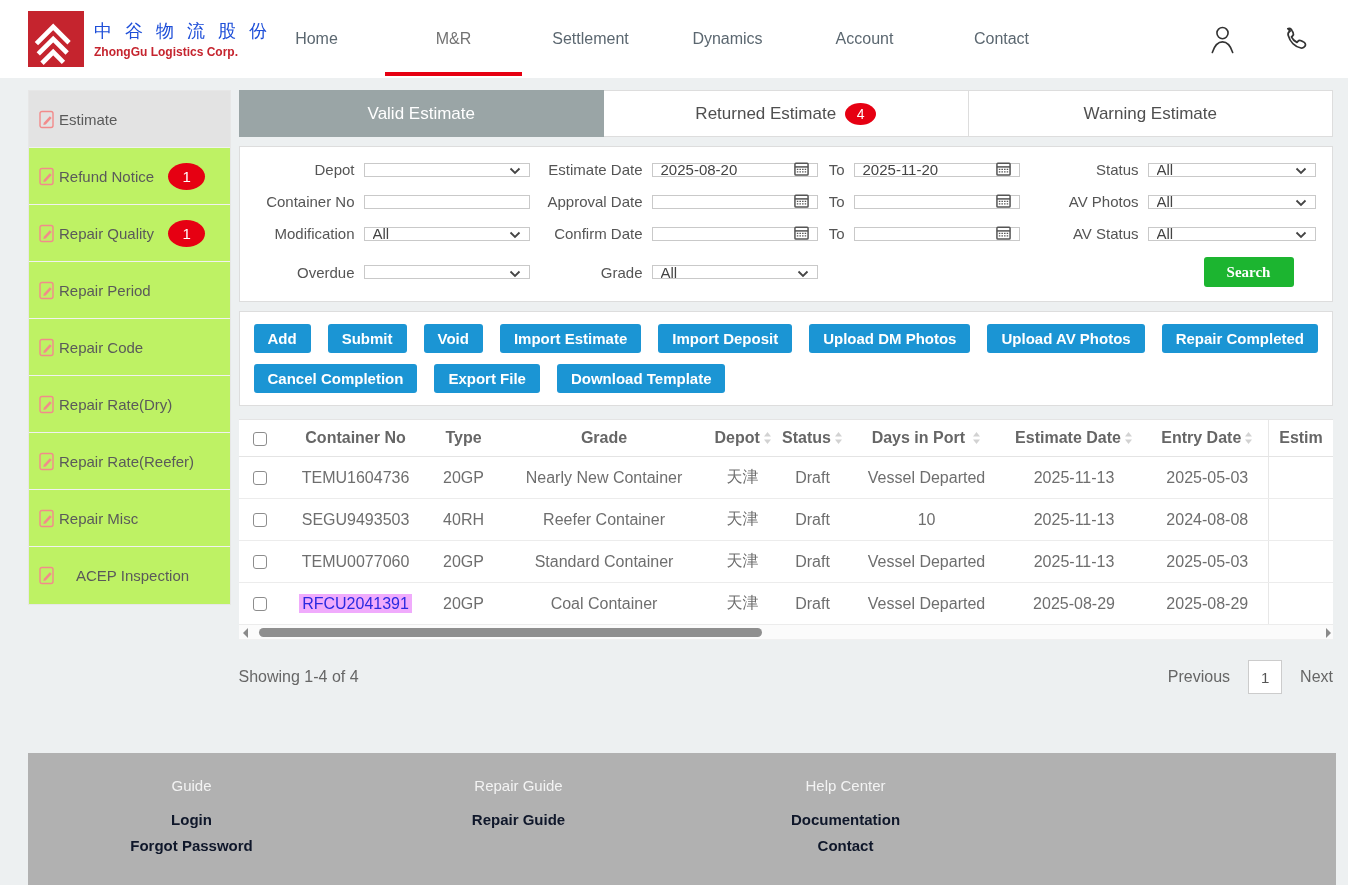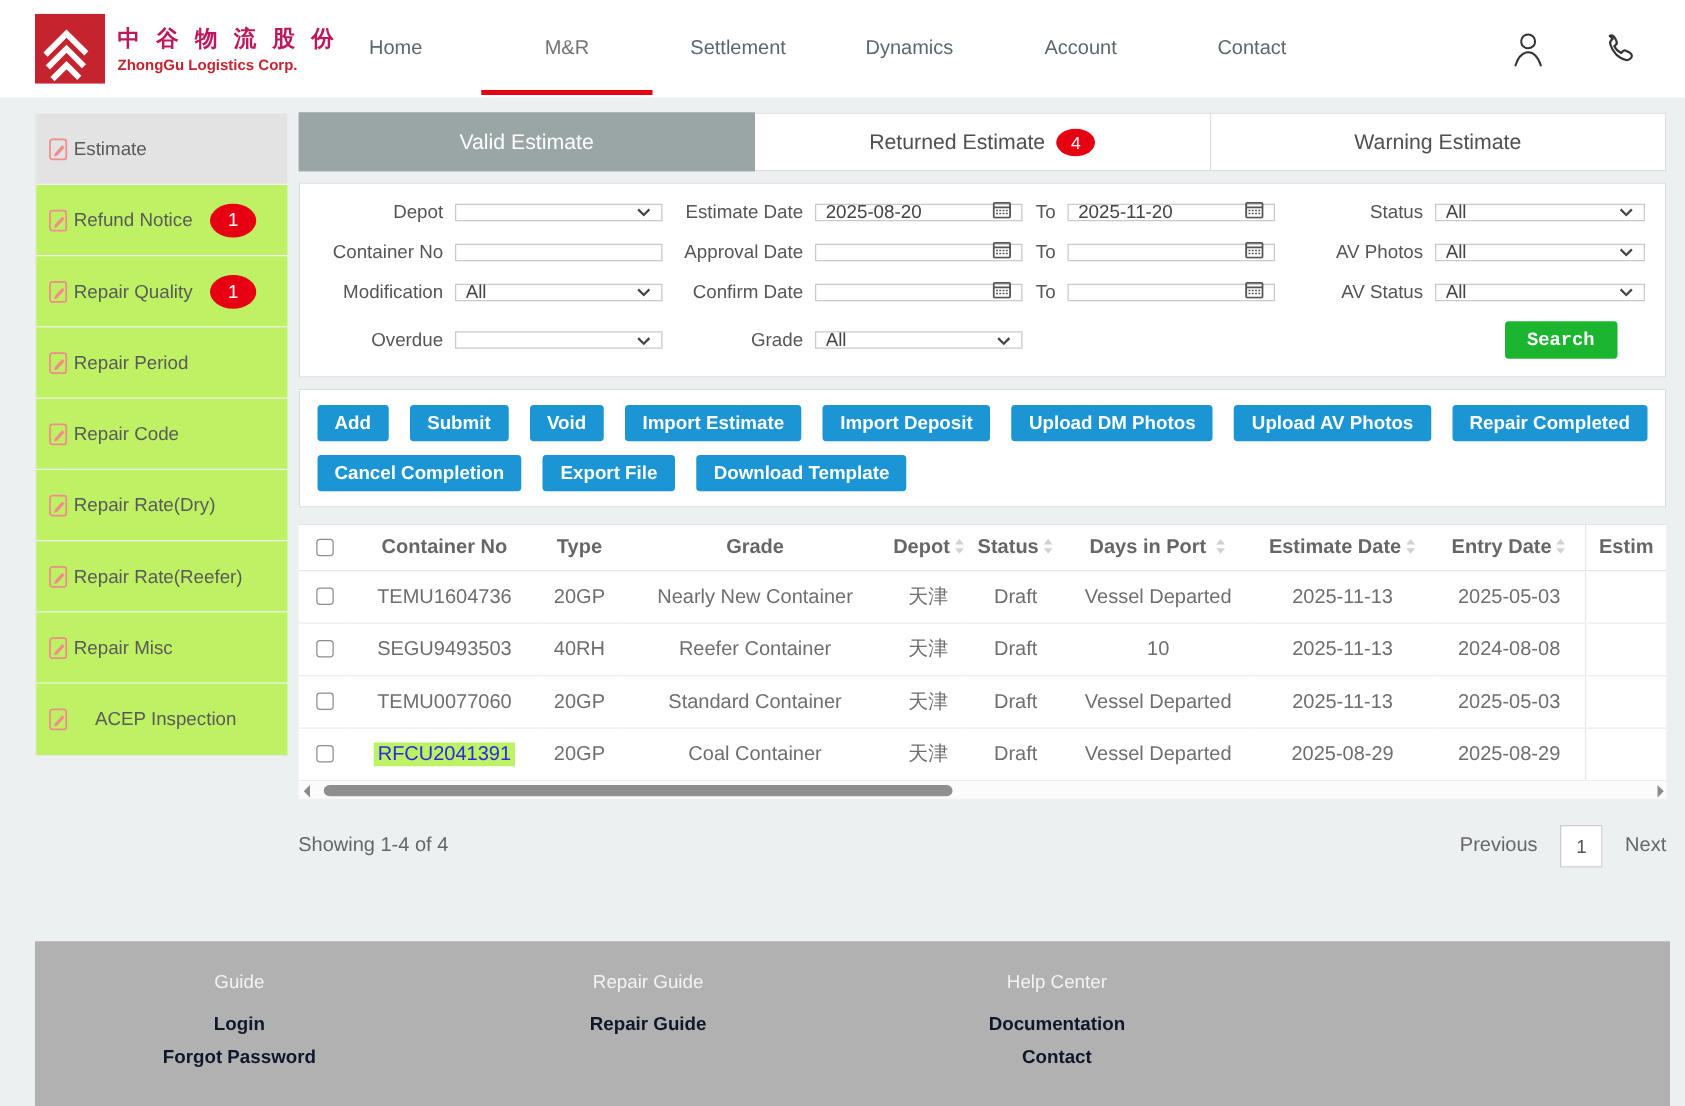--- a/index.html
+++ b/index.html
@@ -9,21 +9,21 @@
     background:#edf0f1;
     display:flex; flex-direction:column;
     overflow:hidden;
     color:#555;
   }
   
   .topbar { height:78px; background:#fff; display:flex; align-items:center; padding-left:28px; flex-shrink:0; }
   .logo-block { display:flex; align-items:center; width:220px; }
   .logo-mark { width:56px; height:56px; flex-shrink:0; }
   .logo-text { margin-left:10px; }
-  .logo-cn { font-size:18px; font-weight:700; color:#be185d; letter-spacing:4px; white-space:nowrap; }
+  .logo-cn { font-size:18px; font-weight:400; color:#1d4ed8; letter-spacing:4px; white-space:nowrap; }
   .logo-en { font-size:12px; font-weight:700; color:#c5242e; margin-top:2px; }
   .nav { display:flex; height:96px;align-items:center; }
   .nav-item { width:137px; text-align:center; line-height:74px; font-size:16px; color:#5b6770; position:relative; cursor:pointer; }
   .nav-item.active { color:#737373; }
   .nav-item.active::after { content:""; position:absolute; left:0; bottom:0; width:100%; height:4px; background:#e60012; }
   .top-icons { margin-left:auto; margin-right:38px; display:flex; align-items:center; gap:46px; }
   .top-icon { cursor:pointer; display:flex; }
   
   .content { display:flex; margin:12px 15px 0 28px; gap:8px; flex:0 0 auto; }
   
@@ -43,39 +43,39 @@
   .tab-badge { display:inline-block; min-width:31px; height:22px; border-radius:50%; background:#e60012; color:#fff; font-size:14px; line-height:22px; text-align:center; margin-left:9px; }
   
   .panel { background:#fff; border:1px solid #ddd; }
   .filter-panel { margin-top:9px; padding:14px; display:grid;
     grid-template-columns:104px 166px 110px 166px 24px 166px 116px 168px;
     column-gap:6px; row-gap:15px; align-items:center; }
   .flabel { text-align:right; font-size:15px; color:#555; padding-right:3px; white-space:nowrap; }
   .ctl { height:14px; border:1px solid #c9c9c9; background:#fff; display:flex; align-items:center; justify-content:space-between; padding:0 8px; font-size:15px; color:#444; cursor:pointer; }
   .ctl .val { overflow:hidden; white-space:nowrap; }
   .ctl input { border:none; outline:none; width:100%; height:100%; font-size:15px; color:#444; font-family:inherit; }
-  .search-btn { grid-column:8; justify-self:end; margin-right:22px; width:90px; height:30px; background:#1cb530; color:#fff; border:none; border-radius:3px; font-size:15px; font-weight:700; cursor:pointer; font-family:Liberation Mono, monospace; }
+  .search-btn { grid-column:8; justify-self:end; margin-right:22px; width:90px; height:30px; background:#1cb530; color:#fff; border:none; border-radius:3px; font-size:15px; font-weight:700; cursor:pointer; font-family:Liberation Serif, serif; }
   
   .actions-panel { margin-top:9px; padding:12px 14px; }
   .btn-row { display:flex; gap:17px; }
   .btn-row + .btn-row { margin-top:11px; }
   .abtn { background:#1b95d4; color:#fff; border:none; border-radius:3px; font-size:15px; font-weight:700; padding:6px 14px; cursor:pointer; white-space:nowrap; font-family:inherit; }
   
   .table-panel { margin-top:13px; border:none; background:#fff; }
   table { width:100%; border-collapse:collapse; table-layout:fixed; }
   col.c-chk{width:42px} col.c-cont{width:150px} col.c-type{width:66px} col.c-grade{width:215px}
   col.c-depot{width:62px} col.c-status{width:78px} col.c-days{width:150px} col.c-est{width:145px}
   col.c-entry{width:122px} col.c-cut{width:auto}
   th { font-size:16px; font-weight:700; color:#666; padding:9px 3px; text-align:center; background:#fff;
        border-top:1px solid #e4e4e4; border-bottom:1px solid #e4e4e4; white-space:nowrap; overflow:hidden; }
   td { font-size:16px; color:#6e6e6e; padding:10px 3px; text-align:center; border-bottom:1px solid #ececec; white-space:nowrap; overflow:hidden; }
   th.cutcol, td.cutcol { border-left:1px solid #e7e7e7; }
   .sorticon { margin-left:3px; vertical-align:-2px; }
   input[type=checkbox] { appearance:none; width:14px; height:14px; border:1.4px solid #8d8d8d; border-radius:3px; background:#fff; cursor:pointer; vertical-align:middle; }
-  .sel-cont { background:#bef264; color:#2a2ae0; padding:1px 3px; }
+  .sel-cont { background:#f0abfc; color:#2a2ae0; padding:1px 3px; }
   
   .hscroll { position:relative; height:15px; background:#fbfbfb; border-bottom:1px solid #f0f0f0; }
   .hs-thumb { position:absolute; left:20px; top:3px; width:46%; height:9px; background:#8f8f8f; border-radius:5px; cursor:grab; }
   .hs-arrow { position:absolute; top:3px; width:0; height:0; border:5px solid transparent; cursor:pointer; }
   .hs-left { left:4px; border-right-color:#8a8a8a; border-left:none; }
   .hs-right { right:2px; border-left-color:#8a8a8a; border-right:none; }
   
   .below { display:flex; justify-content:space-between; align-items:center; margin-top:20px; font-size:16px; color:#666; }
   .pagination { display:flex; align-items:center; gap:18px; }
   .page-box { width:34px; height:34px; border:1px solid #ccc; background:#fff; display:flex; align-items:center; justify-content:center; font-size:15px; color:#555; }

